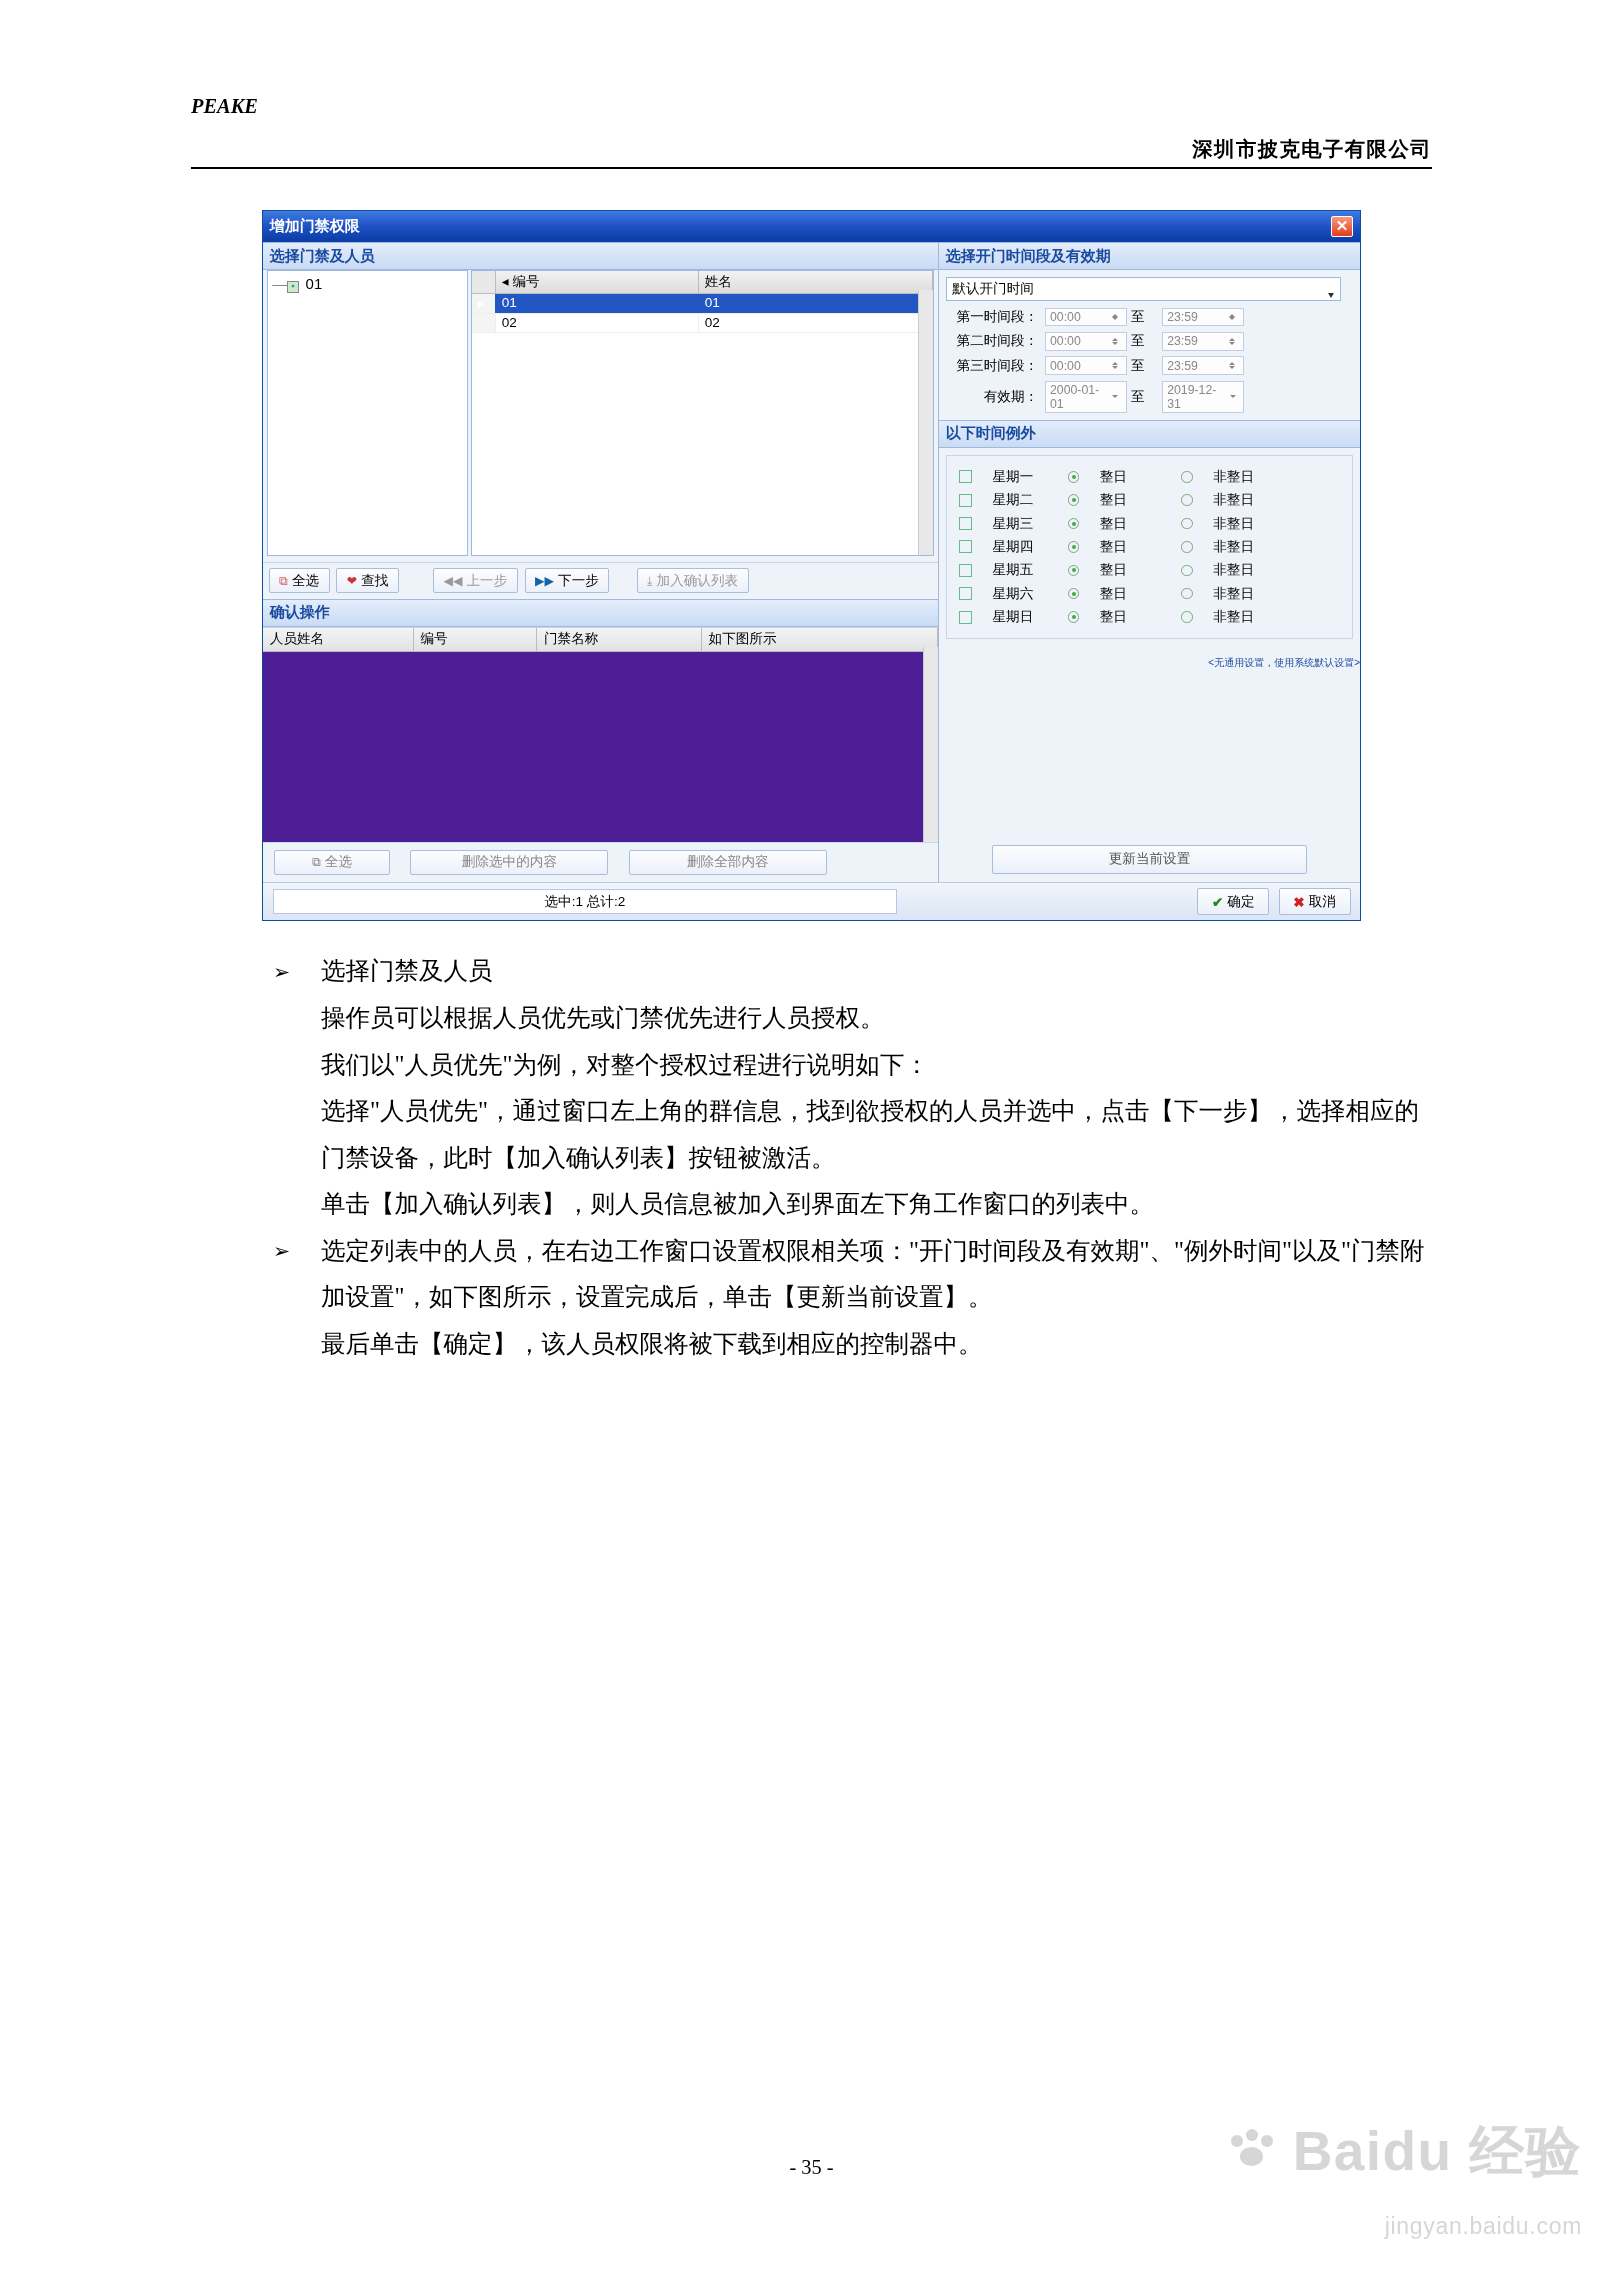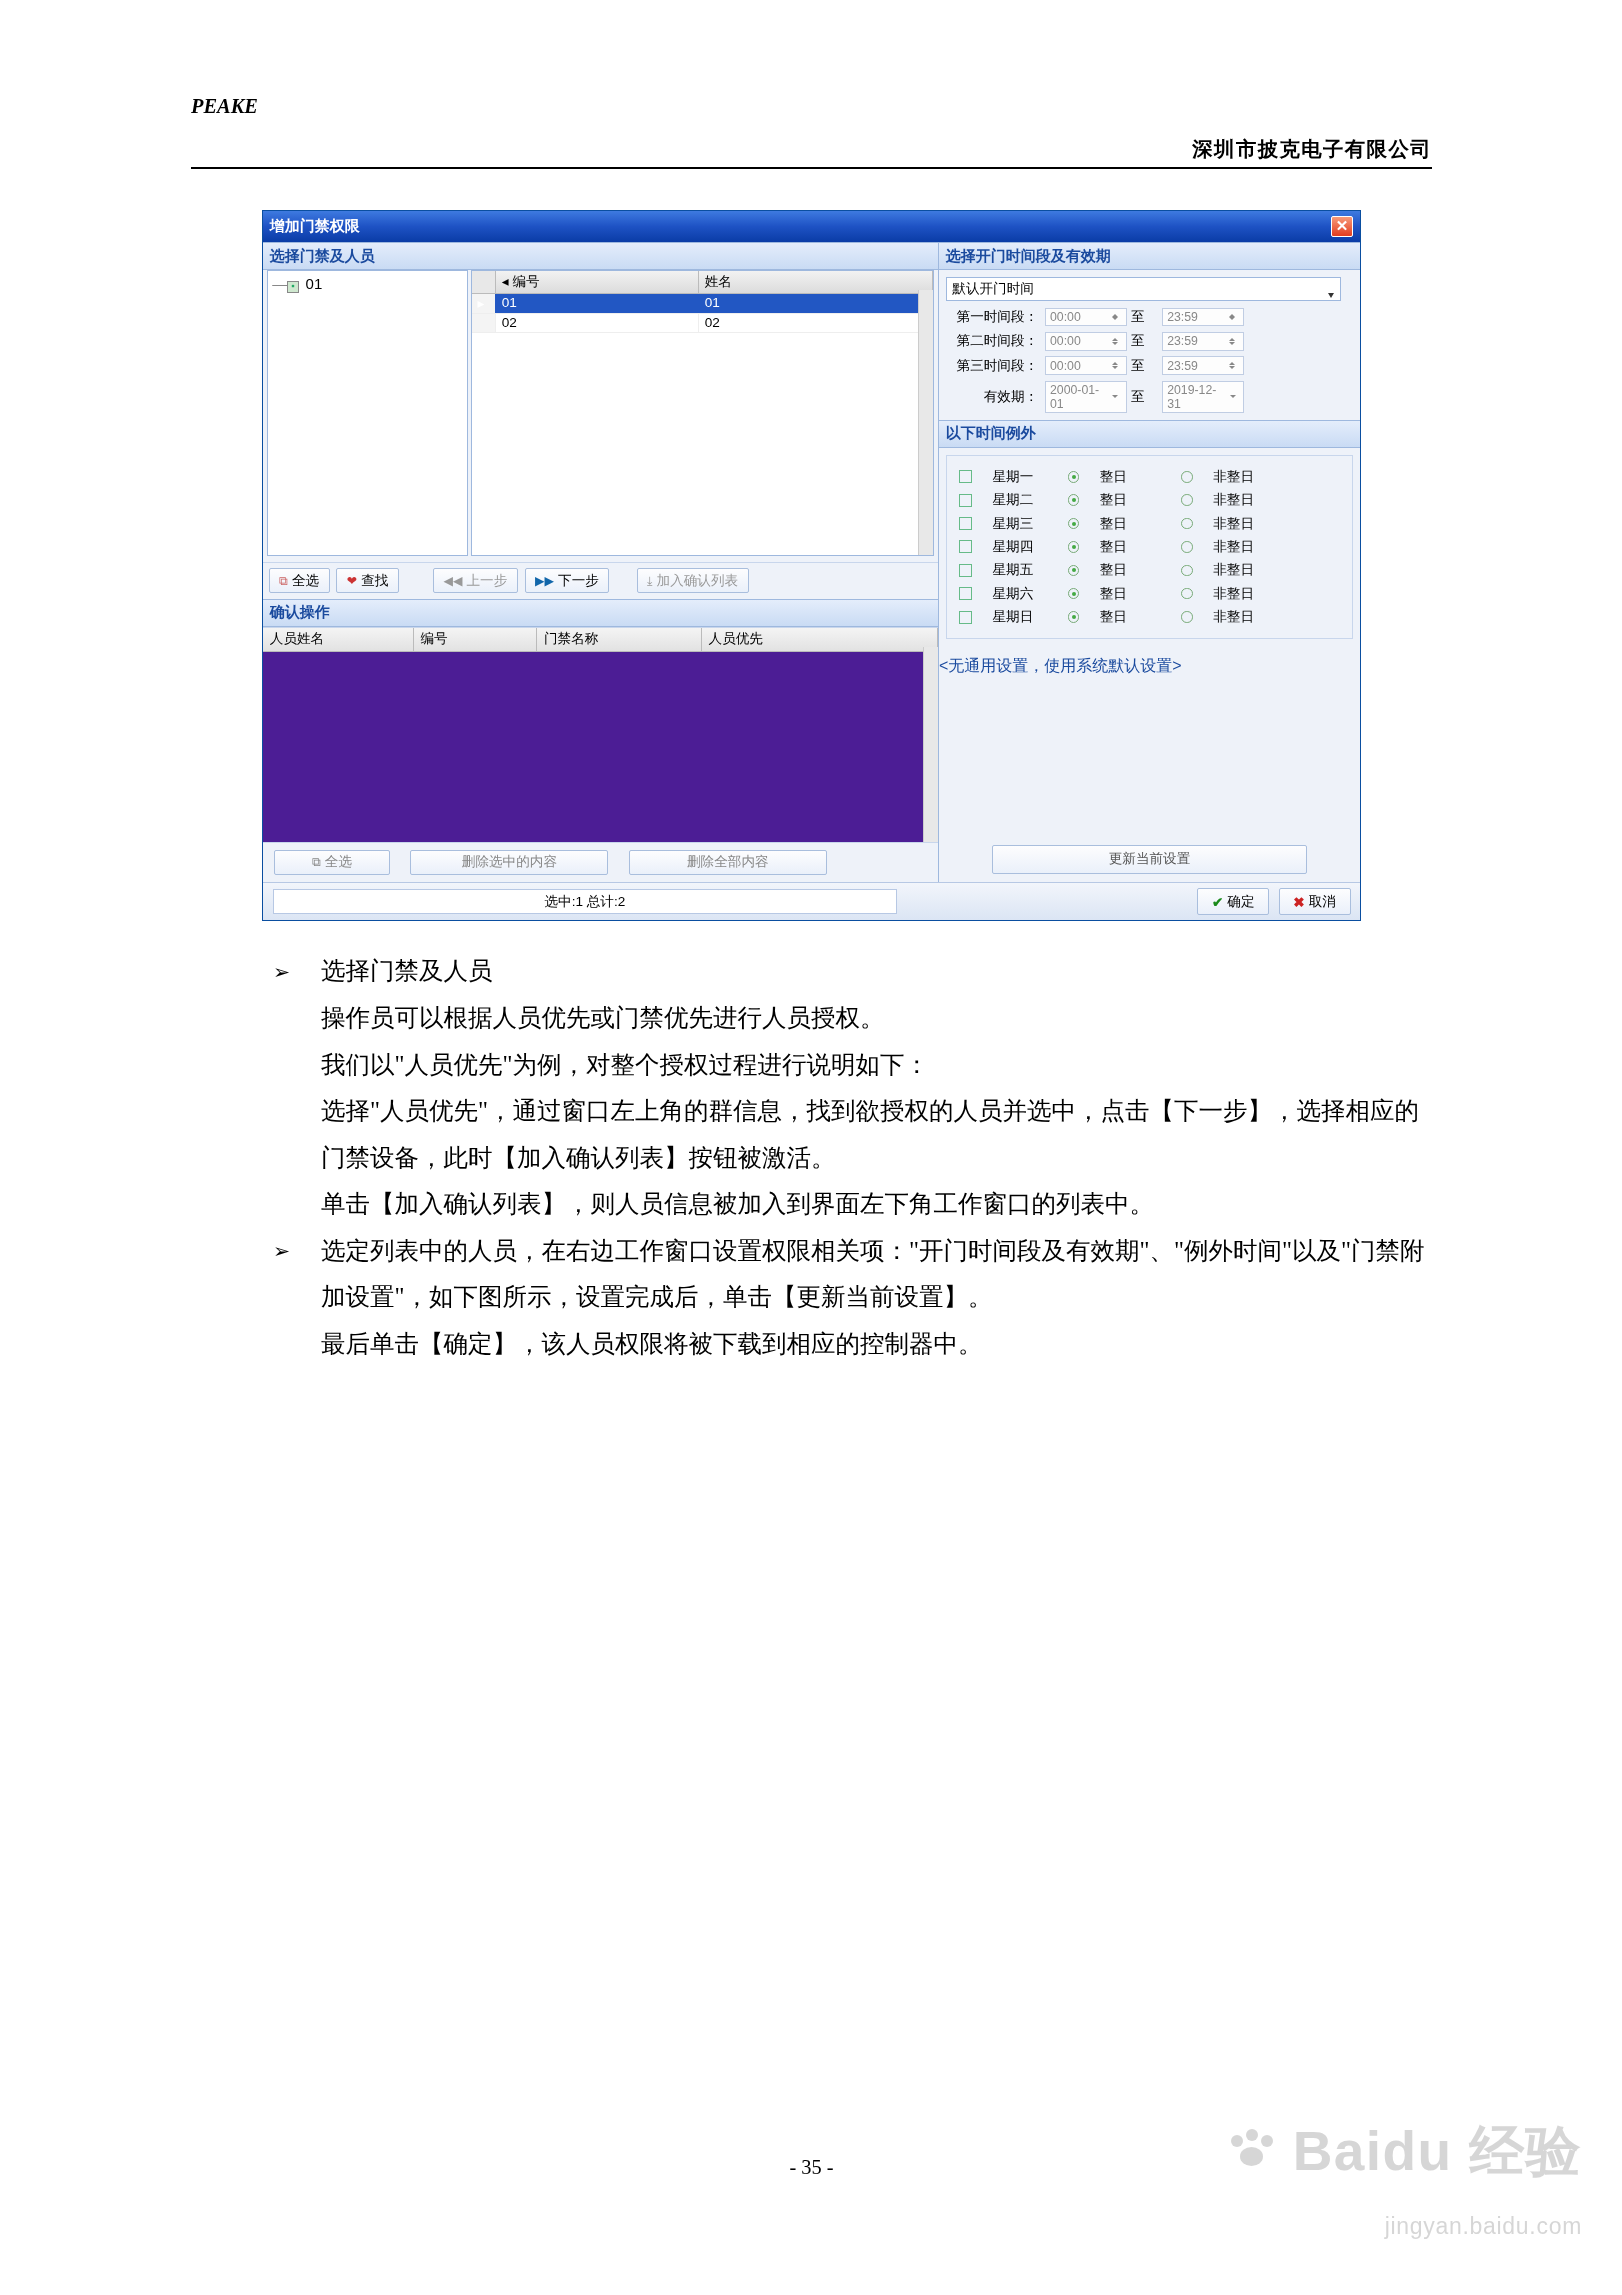--- a/index.html
+++ b/index.html
@@ -232,21 +232,21 @@
     display:flex; align-items:center; gap:20.4px; font-size:13.6px;
     padding: 2.7px 0;
   }
   .chk { width:11px; height:11px; border:0.7px solid #6b8; display:inline-block; }
   .rdo-s {
     width:9.5px; height:9.5px; border:1.4px solid #7a7; border-radius:50%;
     display:inline-flex; align-items:center; justify-content:center;
   }
   .rdo-s.on::after { content:""; width:4.1px;height:4.1px;background:#4a4;border-radius:50%; }
   .note {
-    text-align:left; color:#1a4a9e; font-size:16px; padding:9.5px 0 19px 0;
+    text-align:right; color:#1a4a9e; font-size:10px; padding:9.5px 0 19px 0;
   }
   .update-btn-row { padding: 4.1px 8.2px 8.2px 8.2px; display:flex; justify-content:center; }
   .big-btn {
     border:0.7px solid #a9bedd;
     background:linear-gradient(to bottom,#fdfdfe,#eaf0fa);
     width: 313px; text-align:center; padding:4.1px 0; font-size:13.6px; border-radius:2px;
     color:#555;
   }
   .confirm-grid {
     background:#4c1d95;
@@ -409,21 +409,21 @@
               <span>加入确认列表</span>
             </span>
         </div>
 
         <div class="section-hdr">确认操作</div>
         <div class="confirm-grid">
           <div class="confirm-head">
             <div class="ch a">人员姓名</div>
             <div class="ch b">编号</div>
             <div class="ch c">门禁名称</div>
-            <div class="ch d">人员优先</div>
+            <div class="ch d">如下图所示</div>
           </div>
           <div class="scroll-v"></div>
         </div>
         <div class="mid-btns">
           <span class="btn first">
               <span class="ico">⧉</span>
               <span>全选</span>
             </span>
           <span class="btn">删除选中的内容</span>
           <span class="btn">删除全部内容</span>

